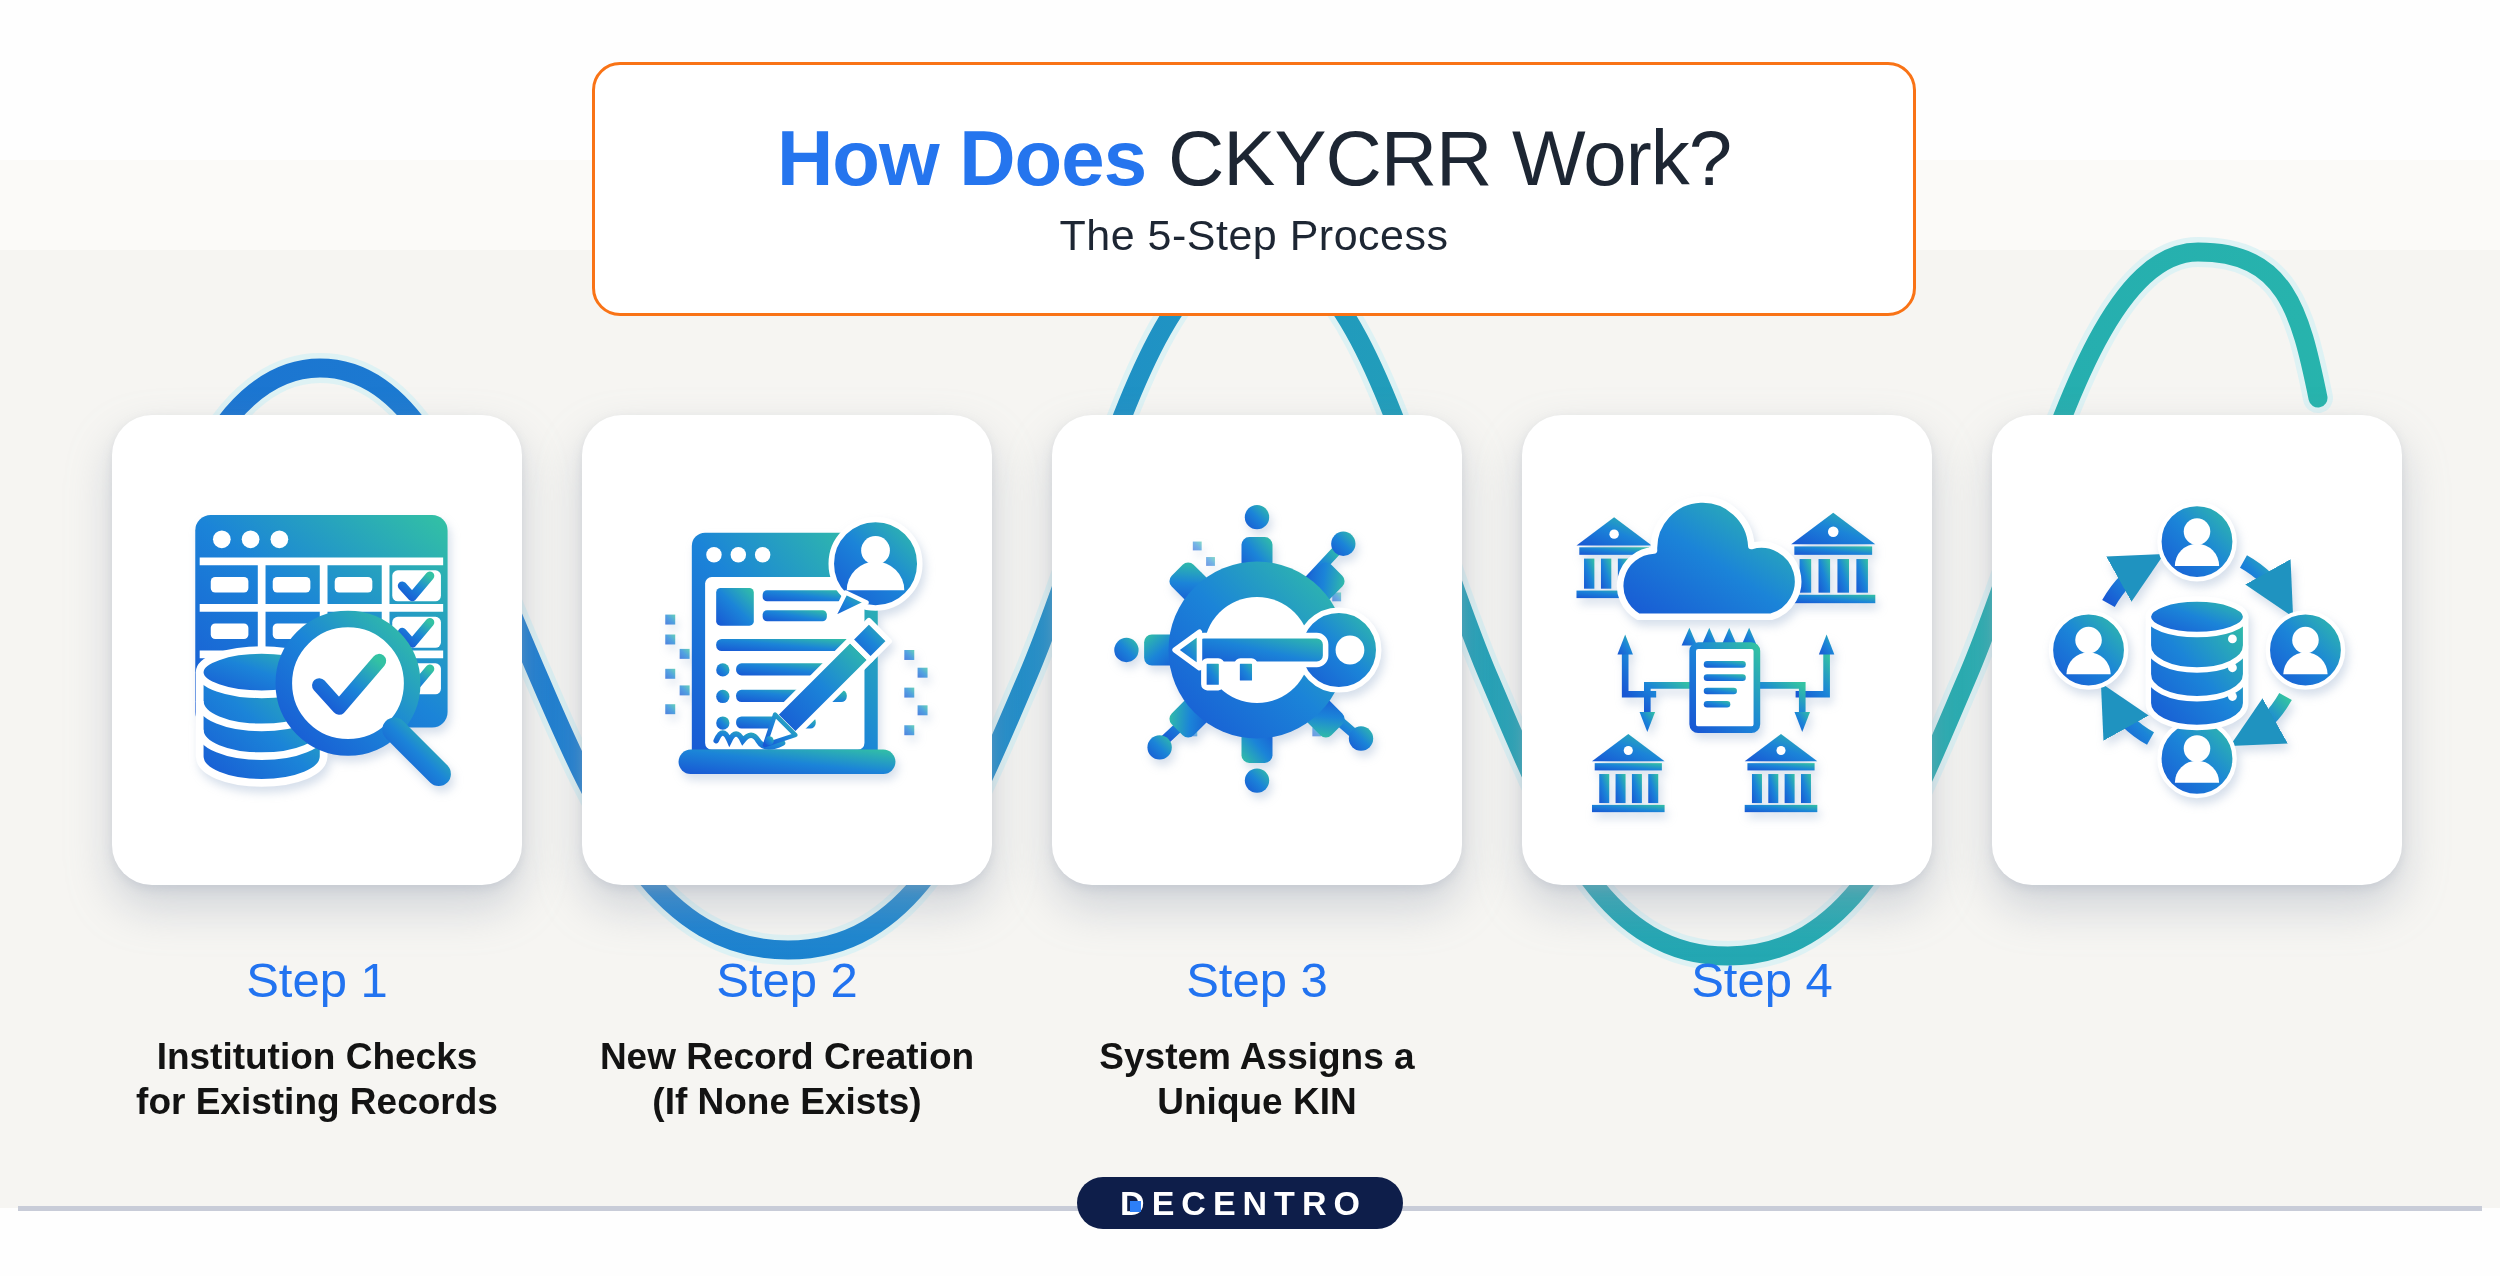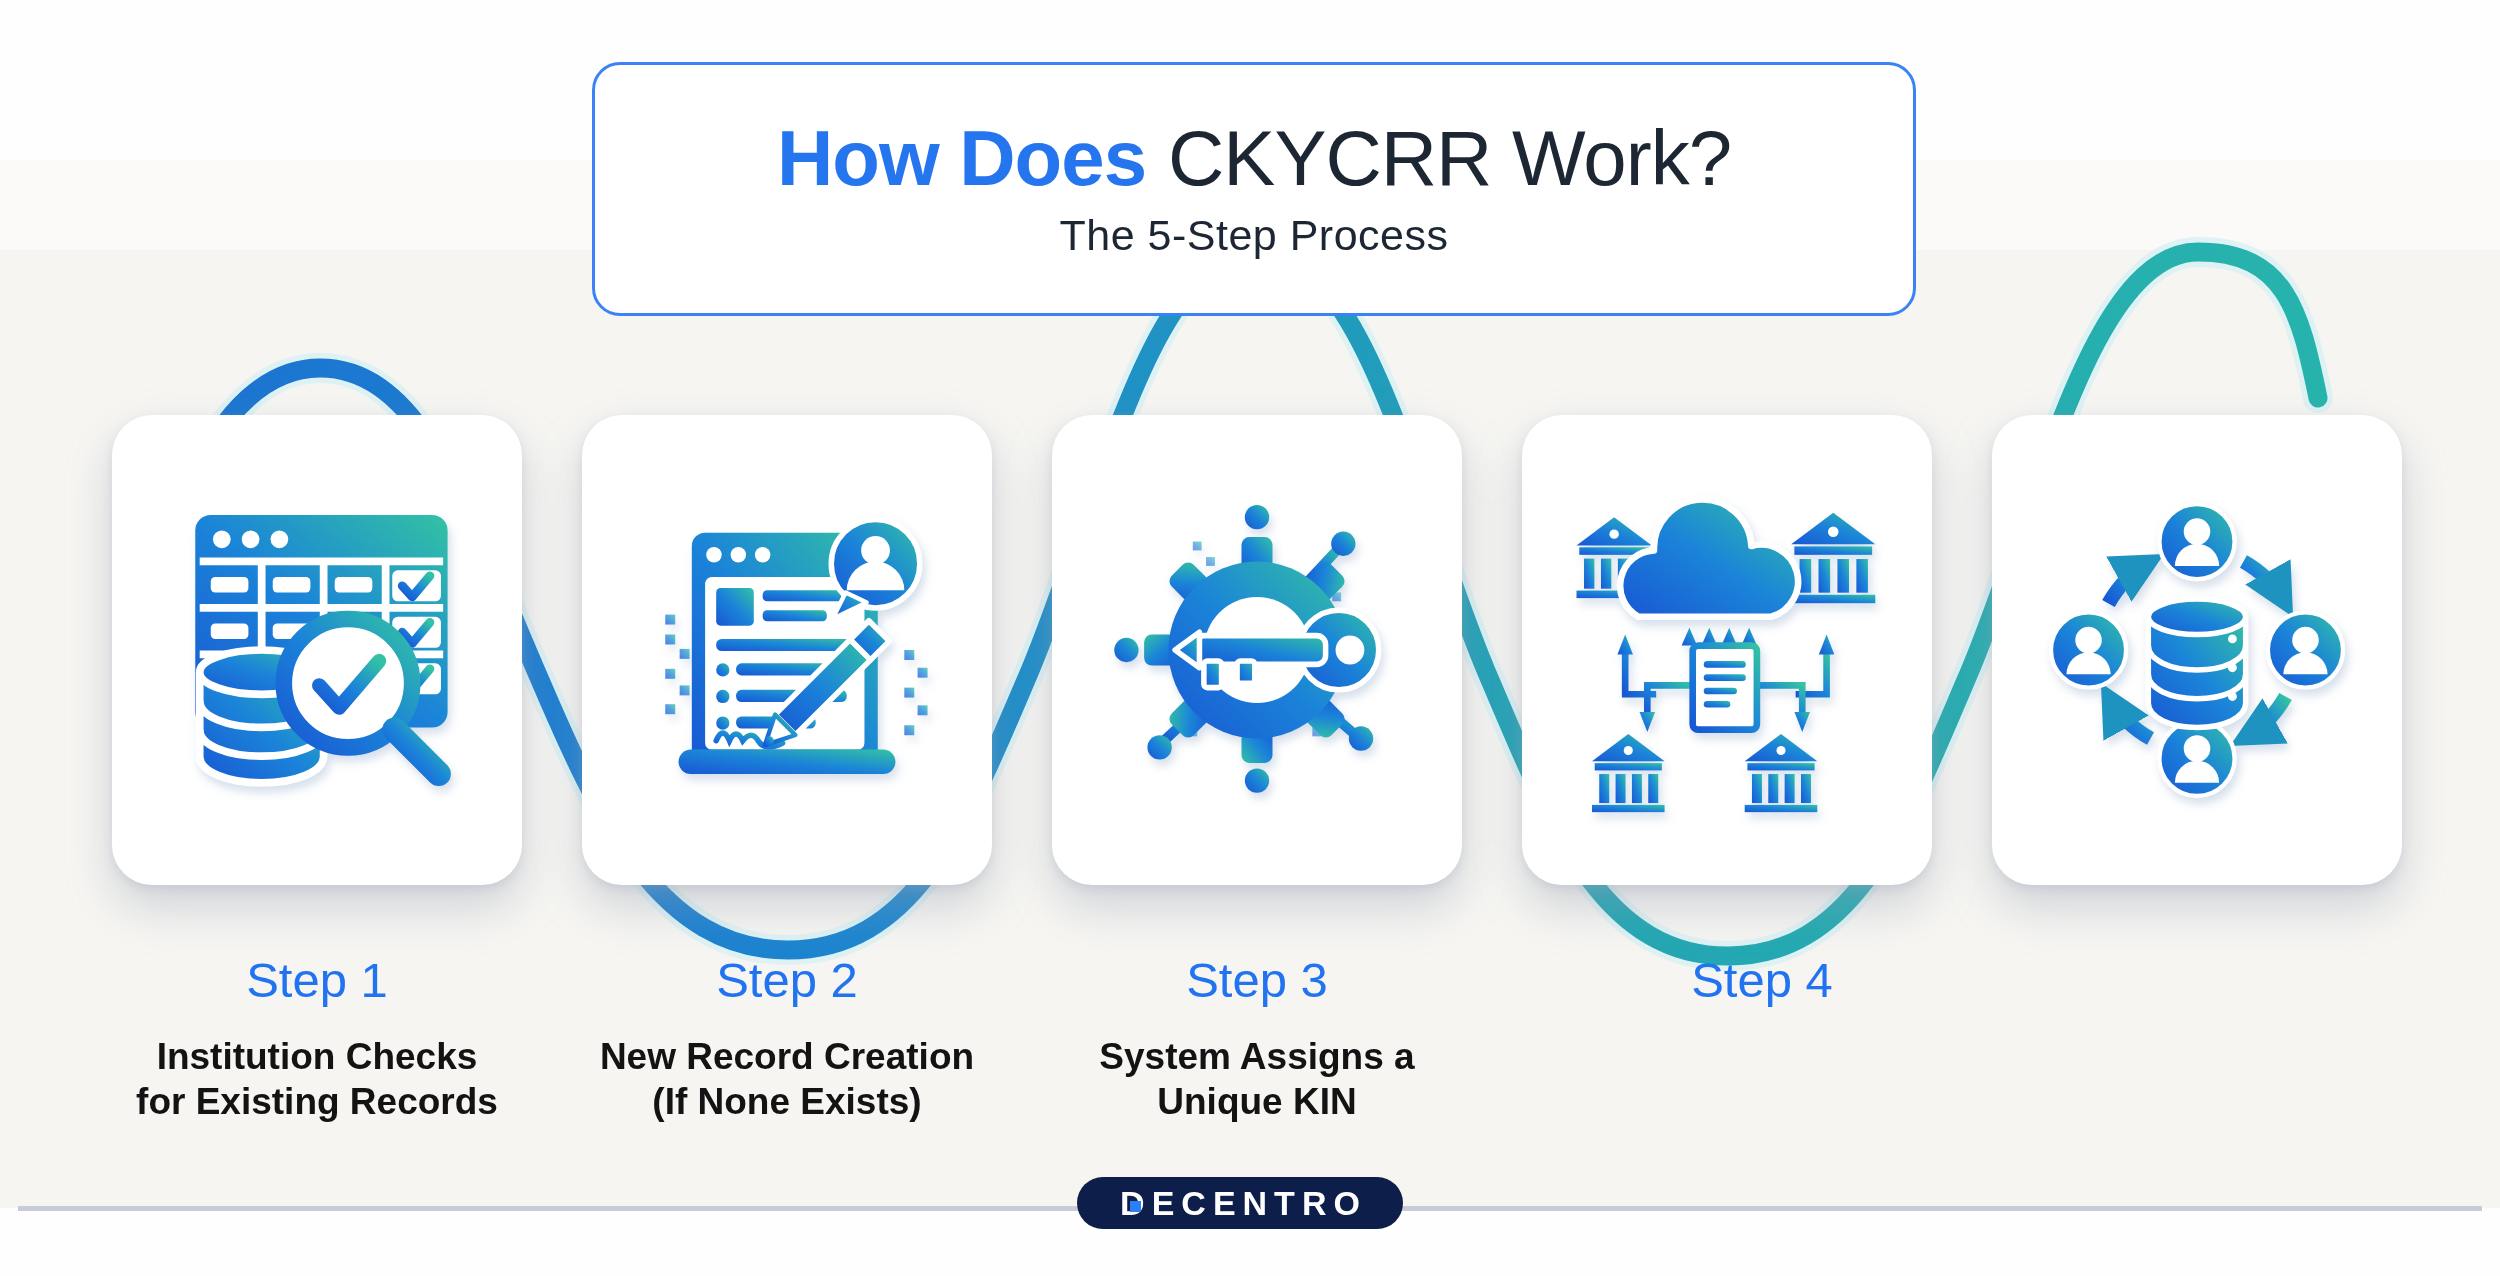--- a/index.html
+++ b/index.html
@@ -5,21 +5,21 @@
   html,body{margin:0;padding:0;background:#ffffff;}
   body{width:2500px;height:1276px;font-family:"Liberation Sans", sans-serif;}
   #canvas{position:relative;width:2500px;height:1276px;overflow:hidden;background:#fefefe;}
 
   .band{position:absolute;left:0;top:250px;width:2500px;height:958px;background:#f6f5f2;}
   .band2{position:absolute;left:0;top:160px;width:2500px;height:90px;background:#fbfaf8;}
 
   .flow-svg{position:absolute;left:0;top:0;z-index:2;}
 
   .title-box{position:absolute;left:592px;top:62px;width:1318px;height:248px;background:#ffffff;
-             border:3px solid #3b82f6;border-radius:28px;z-index:5;
+             border:3px solid #f97316;border-radius:28px;z-index:5;
              display:flex;flex-direction:column;align-items:center;justify-content:center;gap:14px;}
   .title-line{font-size:78px;line-height:1;letter-spacing:-1px;white-space:nowrap;}
   .t-hi{color:#2575ee;font-weight:bold;}
   .t-rest{color:#1d2633;font-weight:500;margin-left:22px;}
   .subtitle{font-size:43px;color:#1d2633;font-weight:500;letter-spacing:0.5px;}
 
   .card{position:absolute;top:415px;width:410px;height:470px;background:#ffffff;border-radius:40px;z-index:3;
         box-shadow:0 22px 45px rgba(151,161,178,.40), 0 4px 10px rgba(160,168,182,.25);
         display:flex;align-items:center;justify-content:center;}
   .card svg{width:332px;height:332px;filter:drop-shadow(3px 6px 5px rgba(120,150,190,.30));}

